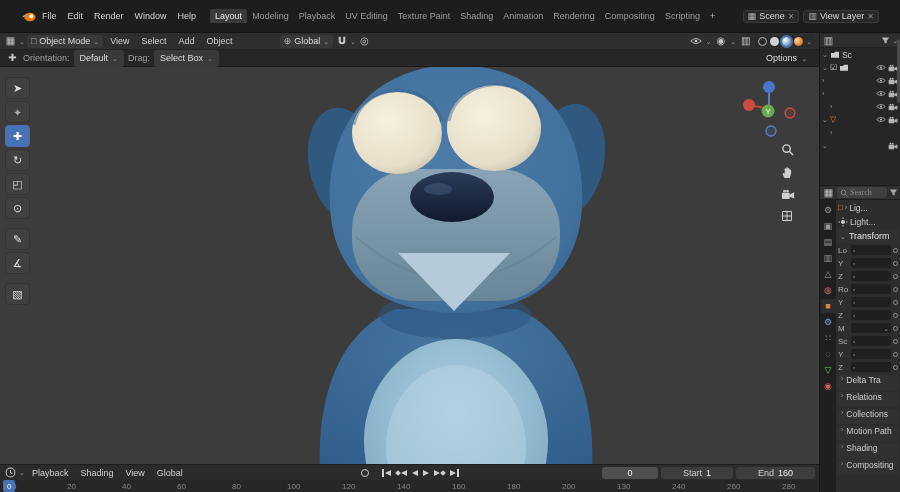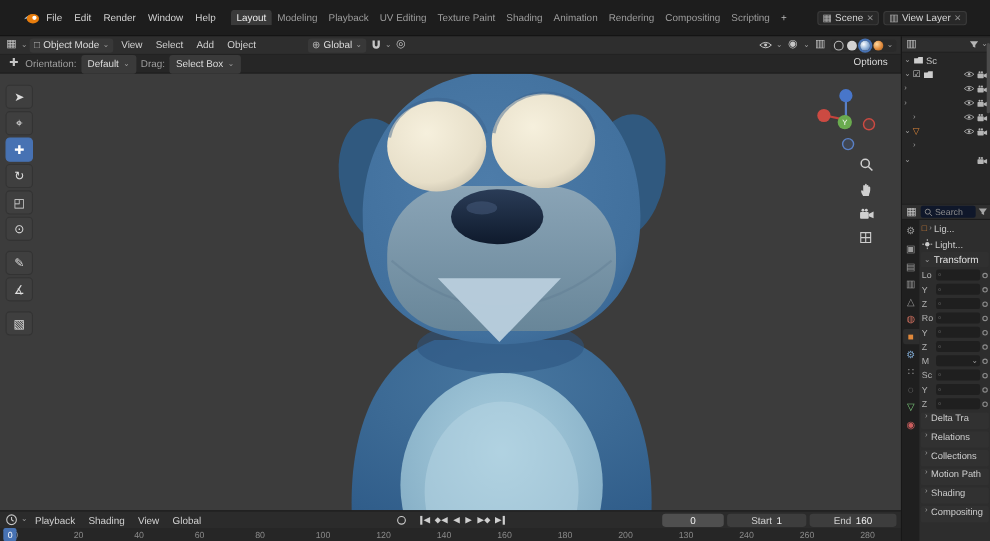--- a/index.html
+++ b/index.html
@@ -31,22 +31,22 @@
   .shade{display:flex;align-items:center;background:#2a2a2a;border-radius:3px;padding:1px 3px;gap:3px;}
   .ball{width:9px;height:9px;border-radius:50%;}
   .b-wire{border:1px solid #b9b9b9;}
   .b-solid{background:#d2d2d2;}
   .b-mat{background:radial-gradient(circle at 35% 35%,#fff,#8fb0d8 55%,#51699a);}
   .b-mat.on{box-shadow:0 0 0 2px #4772b3;}
   .b-rend{background:radial-gradient(circle at 35% 35%,#ffd9a0,#e08a3c 55%,#9c5a20);}
 
   .tsr{height:17px;flex:none;background:#262626;border-bottom:1px solid #1c1c1c;display:flex;align-items:center;gap:4px;padding:0 6px;font-size:9px;}
   .lbl{color:#9f9f9f;}
-  .tsfield{display:flex;align-items:center;gap:4px;background:#3a3a3a;border-radius:3px;padding:1px 6px;height:17px;color:#dcdcdc;}
-  .options{background:transparent;margin-left:auto;flex-direction:column;}
+  .tsfield{display:flex;align-items:center;gap:4px;background:#3a3a3a;border-radius:3px;padding:1px 6px;height:17px;color:#dcdcdc;justify-content:center;}
+  .options{background:transparent;margin-left:auto;}
 
   
   .viewport{flex:1;position:relative;background:#3c3c3c;overflow:hidden;}
   .charsvg{position:absolute;inset:0;width:100%;height:100%;}
   .tools{position:absolute;left:5px;top:10px;display:flex;flex-direction:column;gap:2px;z-index:3;}
   .tool{width:25px;height:22px;background:#3f3f3fE6;border-radius:4px;display:flex;align-items:center;justify-content:center;color:#dedede;font-size:11px;border:1px solid #333;}
   .tool.active{background:#4772b3;border-color:#4772b3;color:#fff;}
   .tool.gap{margin-top:7px;}
   .gizmo{position:absolute;top:8px;right:18px;z-index:3;}
   .navicons{position:absolute;top:76px;right:24px;display:flex;flex-direction:column;gap:10px;z-index:3;color:#cfcfcf;}
@@ -74,21 +74,21 @@
   .outliner{height:152px;flex:none;background:#262626;position:relative;padding-top:1px;}
   .ohead{height:14px;display:flex;align-items:center;gap:2px;padding:0 2px;background:#2e2e2e;border-bottom:1px solid #202020;}
   .orow{height:13px;display:flex;align-items:center;gap:2px;padding:0 2px;font-size:8.5px;color:#c8c8c8;}
   .orow .ind{width:6px;}
   .oright{margin-left:auto;display:flex;gap:2px;align-items:center;color:#b5b5b5;}
   .scroll{position:absolute;right:0;top:6px;width:3px;height:64px;background:#4a4a4a;border-radius:2px;}
   .oicon{color:#cdcdcd;font-size:8px;line-height:1;}
   .orange{color:#e0883a;}
 
   .props-header{height:15px;flex:none;background:#2e2e2e;display:flex;align-items:center;gap:2px;padding:0 2px;border-top:1px solid #1b1b1b;border-bottom:1px solid #1b1b1b;}
-  .search{flex:1;height:11px;background:#0f172a;border-radius:2px;display:flex;align-items:center;gap:2px;padding:0 3px;color:#8b8b8b;font-size:8px;}
+  .search{flex:1;height:11px;background:#404040;border-radius:2px;display:flex;align-items:center;gap:2px;padding:0 3px;color:#8b8b8b;font-size:8px;font-family:Liberation Serif, serif;}
   .props-body{flex:1;display:flex;min-height:0;}
   .ptabs{width:16px;flex:none;background:#1f1f1f;display:flex;flex-direction:column;align-items:center;padding-top:3px;gap:2px;}
   .ptab{width:15px;height:14px;display:flex;align-items:center;justify-content:center;font-size:9px;color:#9a9a9a;border-radius:2px 0 0 2px;line-height:1;}
   .ptab.active{background:#2d2d2d;color:#e0883a;}
   .tb-world{color:#cc6e5e;} .tb-mod{color:#7ea7cf;} .tb-data{color:#79c479;} .tb-mat{color:#cc5e5e;}
   .pcontent{flex:1;background:#2d2d2d;display:flex;flex-direction:column;gap:1px;padding:1px;overflow:hidden;}
   .bc{height:13px;display:flex;align-items:center;gap:2px;font-size:8.5px;color:#cccccc;padding:0 1px;}
   .ptitle{height:14px;display:flex;align-items:center;gap:3px;font-size:9px;color:#e2e2e2;background:#303030;border-radius:2px;padding:0 3px;}
   .trow{display:flex;align-items:center;height:12px;gap:2px;padding:0 1px;}
   .tlabel{width:11px;font-size:8px;color:#b4b4b4;flex:none;}

